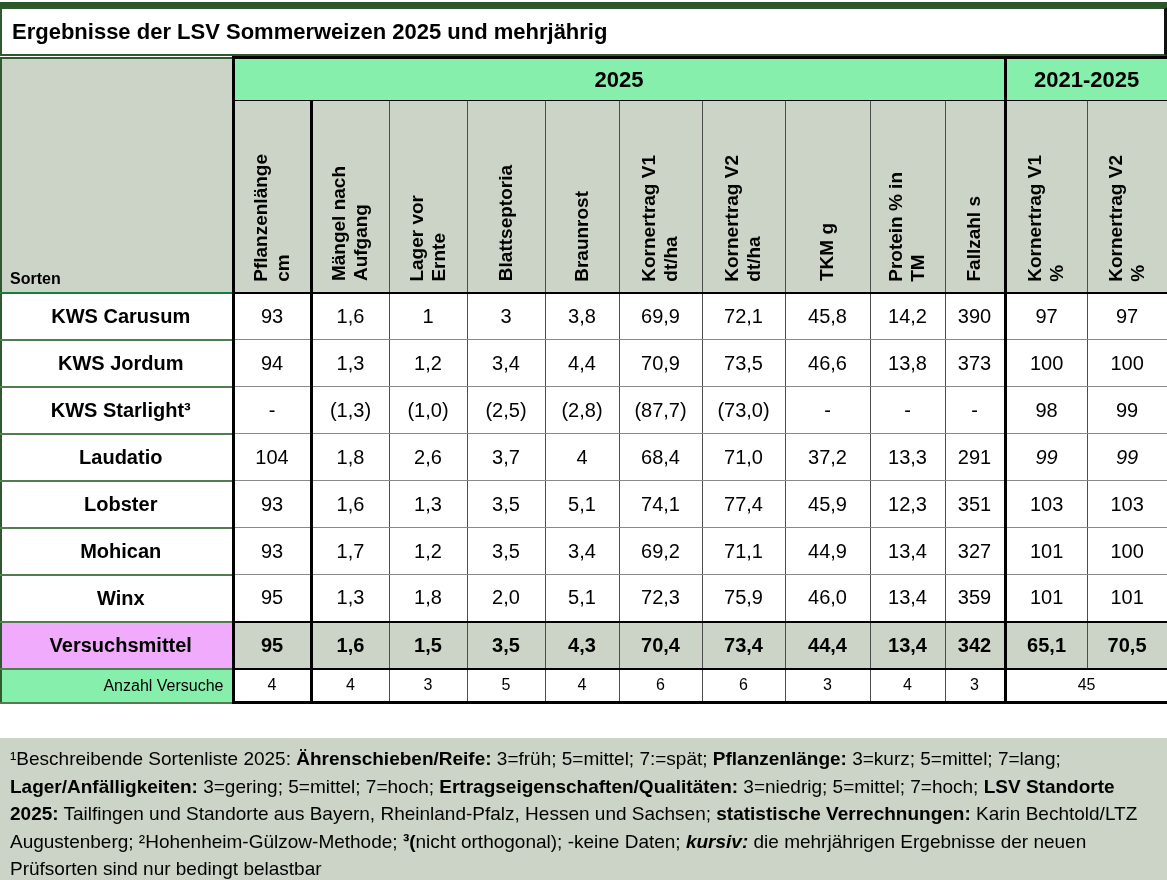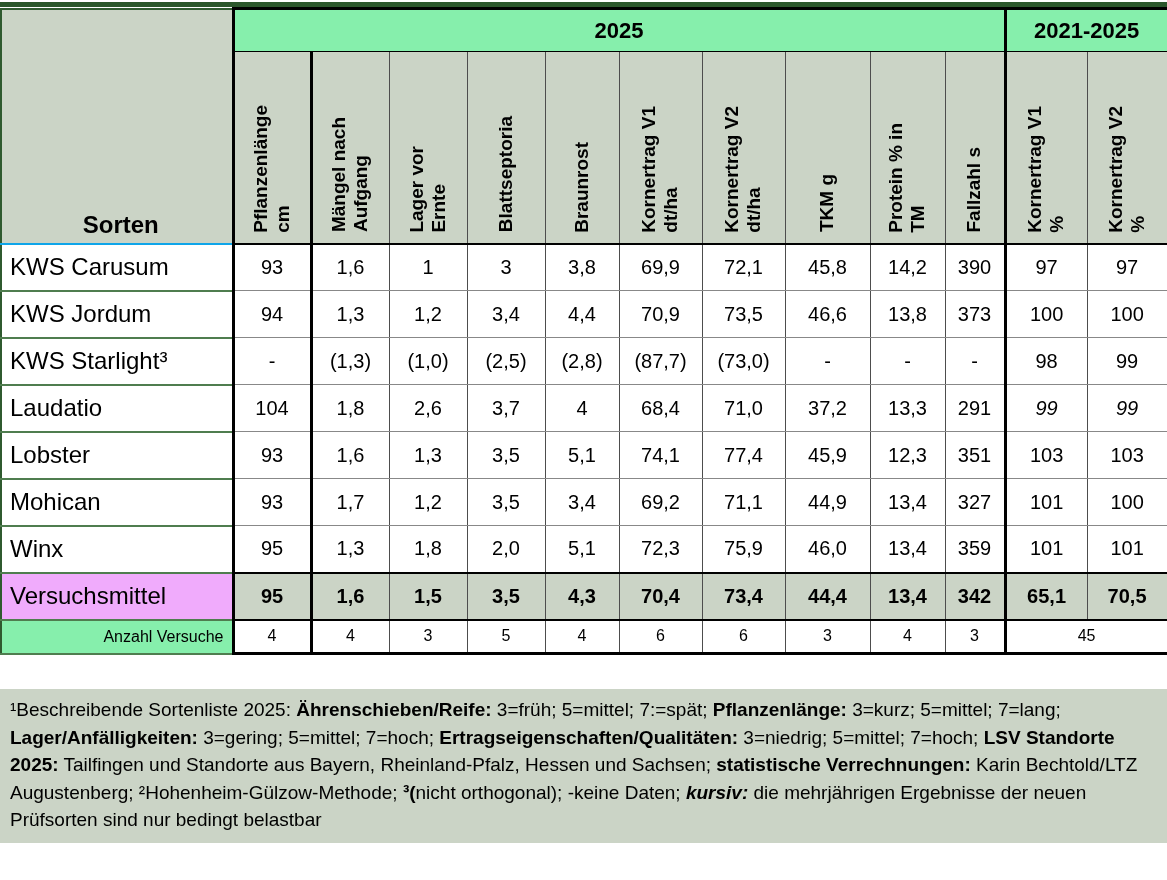--- a/index.html
+++ b/index.html
@@ -11,41 +11,41 @@
   .title-bar{
     box-sizing:border-box;height:49px;width:1167px;
     border:2px solid #2f5a2f;border-right:3px solid #111;
     display:flex;align-items:center;padding-left:10px;
     font-size:22px;font-weight:bold;background:#fff;
   }
   table.grid{border-collapse:collapse;table-layout:fixed;width:1167px;}
   th,td{box-sizing:border-box;padding:0;margin:0;}
   th.sorten{
     background:#cbd4c6;border-top:2px solid #2f5a2f;border-left:2px solid #2f5a2f;
-    border-bottom:2px solid #0ea5e9;vertical-align:bottom;text-align:center;
-    padding:0 0 4px 8px;font-size:24px;font-weight:bold;
+    border-bottom:2px solid #15803d;vertical-align:bottom;text-align:left;
+    padding:0 0 4px 8px;font-size:16px;font-weight:bold;
   }
   th.group{
     background:#86efac;border-top:3px solid #000;border-bottom:1px solid #000;
     font-size:22px;font-weight:bold;height:43px;text-align:center;
   }
   th.rot{
     background:#cbd4c6;border-bottom:2px solid #000;border-left:1px solid #4d4d4d;
     height:192px;vertical-align:bottom;text-align:center;
   }
   .rot-text{
     display:inline-block;writing-mode:vertical-rl;transform:rotate(180deg);
     white-space:pre-line;font-weight:bold;font-size:19px;line-height:1.18;
     margin-bottom:6px;text-align:left;
   }
   tbody tr.data, tbody tr.mean{height:47px;}
   tbody tr.counts{height:34px;}
   th.name{
     background:#fff;border-left:2px solid #2f5a2f;border-bottom:2px solid #4f7d4f;
-    text-align:left;padding-left:8px;font-size:24px;font-weight:normal;
+    text-align:center;padding-left:8px;font-size:20px;font-weight:bold;
   }
   td.val{
     background:#fff;border-right:1px solid #4d4d4d;border-bottom:1px solid #888;
     text-align:center;font-size:20px;vertical-align:middle;
   }
   tr.mean th.name{background:#f0abfc;}
   tr.mean td.val{
     background:#cbd4c6;font-weight:bold;
     border-top:2px solid #000;border-bottom:2px solid #000;
   }
@@ -65,20 +65,23 @@
     padding:7px 6px 9px 10px;font-size:19px;line-height:1.45;
   }
   .footnote .b{font-weight:bold;}
   .footnote .bi{font-weight:bold;font-style:italic;}
 </style>
 </head>
 <body>
 
 <div>
   <div class="top-strip"></div>
+  <div class="title-bar">
+    <span>Ergebnisse der LSV Sommerweizen 2025 und mehrjährig</span>
+  </div>
   <table class="grid">
     <colgroup id="colgroup">
         <col style="width: 232px;">
         <col style="width: 78px;">
         <col style="width: 78px;">
         <col style="width: 78px;">
         <col style="width: 78px;">
         <col style="width: 74px;">
         <col style="width: 83px;">
         <col style="width: 83px;">

